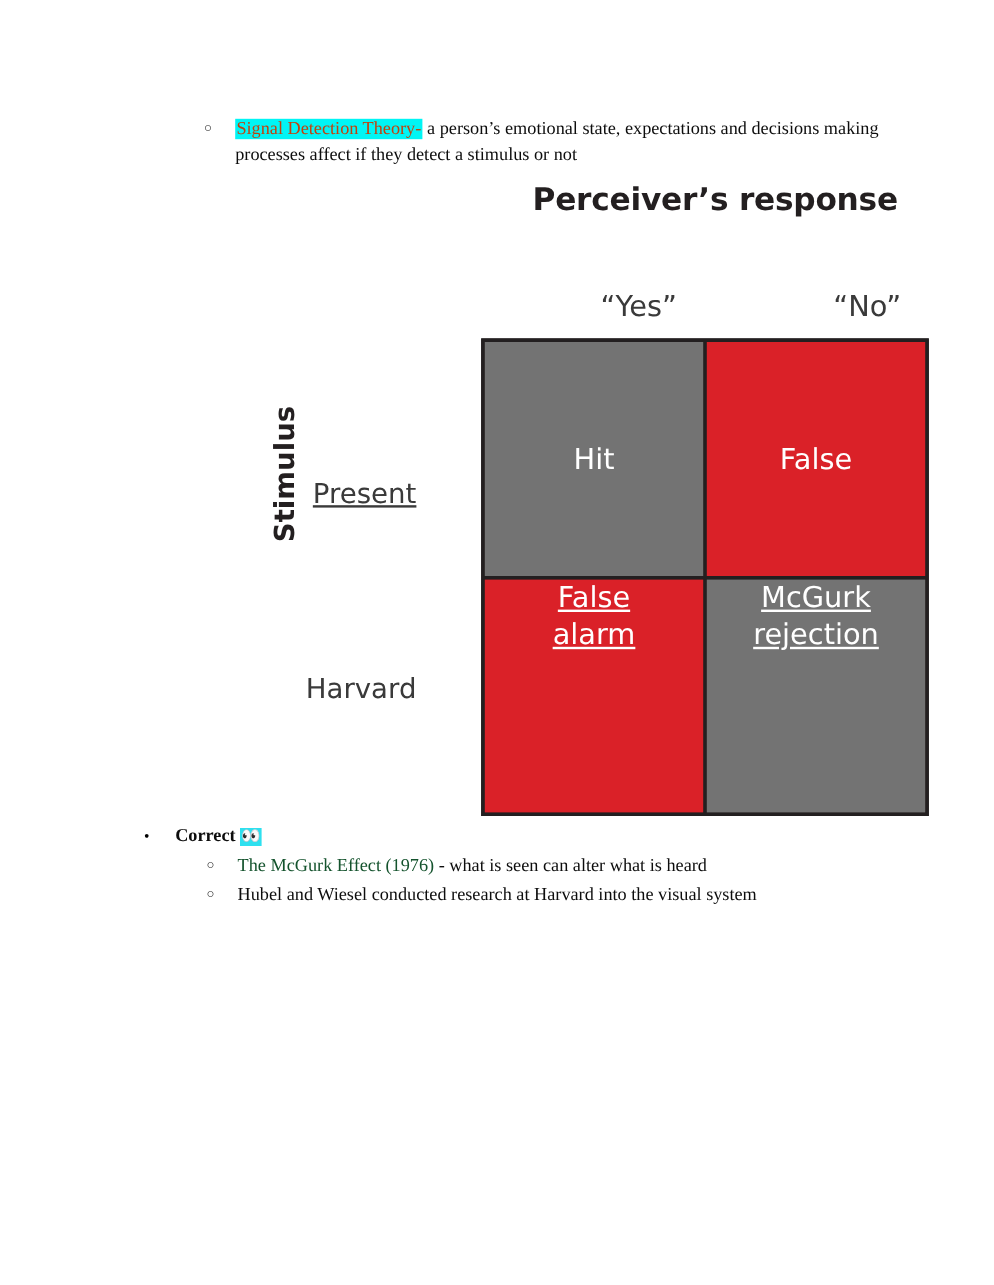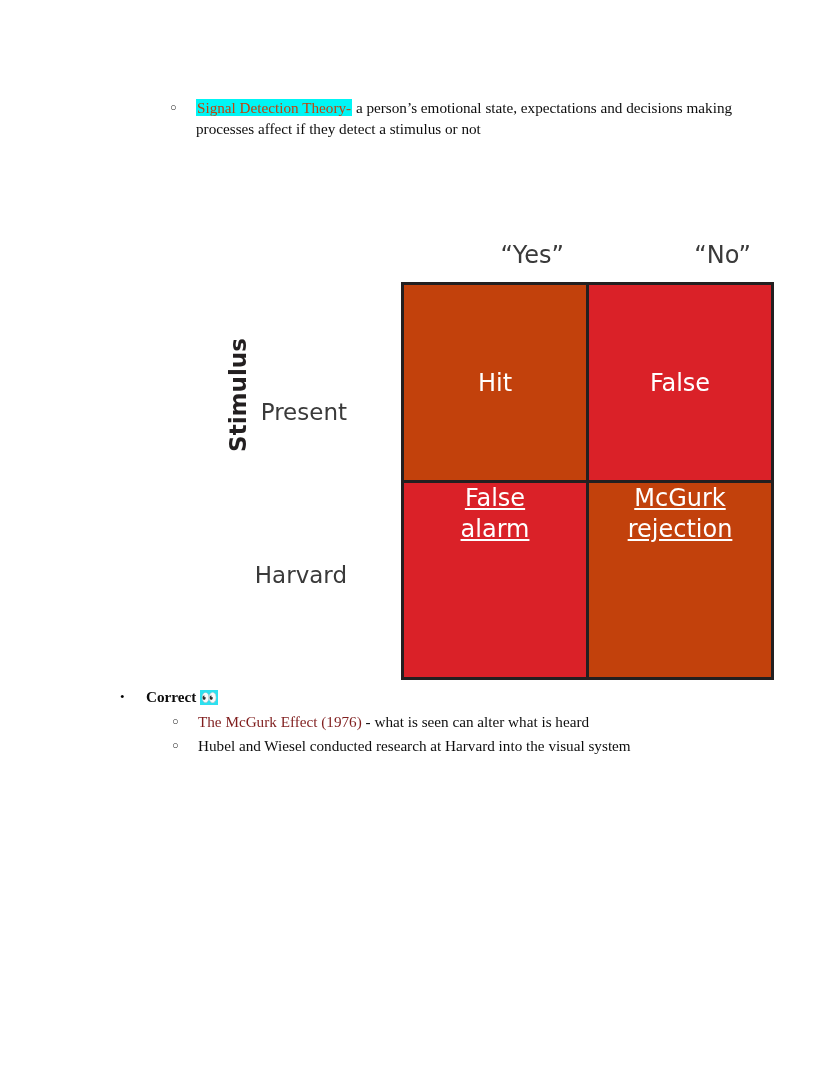--- a/index.html
+++ b/index.html
@@ -86,21 +86,21 @@
     margin-left: 52px;
     padding-top: 5px;
   }
   .emoji-hl {
     background-color: #2ee0ef;
     padding: 0 1px;
     font-family: "DejaVu Sans", sans-serif;
     font-size: 13px;
   }
   .link-blue {
-    color: #7f1d1d;
+    color: #14532d;
     text-decoration: none;
   }
 
   
   #sdt-figure {
     position: absolute;
     left: 196px;
     top: 146px;
     width: 600px;
     height: 545px;
@@ -142,21 +142,21 @@
     transform: rotate(-90deg);
   }
 
   .row-header {
     position: absolute;
     width: 160px;
     text-align: right;
     font-size: 23px;
     color: #3a3a3a;
   }
-  #row-header-present { left: -9px; top: 253px; }
+  #row-header-present { left: -9px; top: 253px; text-decoration: underline; }
   #row-header-absent  { left: -9px; top: 416px; }
 
   #matrix-grid {
     position: absolute;
     left: 205px;
     top: 136px;
     width: 373px;
     height: 398px;
     display: grid;
     grid-template-columns: 1fr 1fr;
@@ -169,35 +169,36 @@
   .cell {
     display: flex;
     justify-content: center;
     font-size: 24px;
     color: #ffffff;
     line-height: 31px;
     text-align: center;
   }
   .cell.top    { align-items: flex-start; padding-top: 83px; }
   .cell.bottom { align-items: flex-start; text-decoration: underline; }
-  .cell.green  { background-color: #c2410c; }
+  .cell.green  { background-color: #737373; }
   .cell.red    { background-color: #da2128; }
 </style>
 </head>
 <body>
 
 <div class="note-block" id="note-sdt">
   <div class="bullet-row">
     <span class="bullet-marker hollow">○</span>
     <span class="bullet-text"><span class="hl-cyan">Signal Detection Theory-</span><span> a person’s emotional state, expectations and decisions making processes affect if they detect a stimulus or not</span></span>
   </div>
 </div>
 
 <div id="sdt-figure">
 
+  <div id="figure-title">Perceiver’s response</div>
 
   <div class="col-header" id="col-header-yes">“Yes”</div>
   <div class="col-header" id="col-header-no">“No”</div>
 
   <div id="axis-label-stimulus">Stimulus</div>
 
   <div class="row-header" id="row-header-present">Present</div>
   <div class="row-header" id="row-header-absent">Harvard</div>
 
   <div id="matrix-grid">

